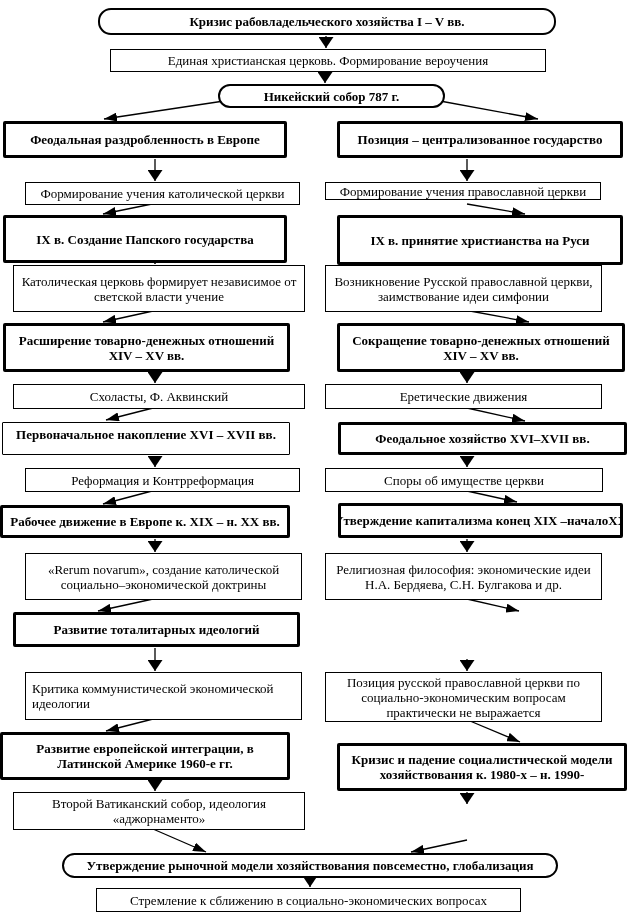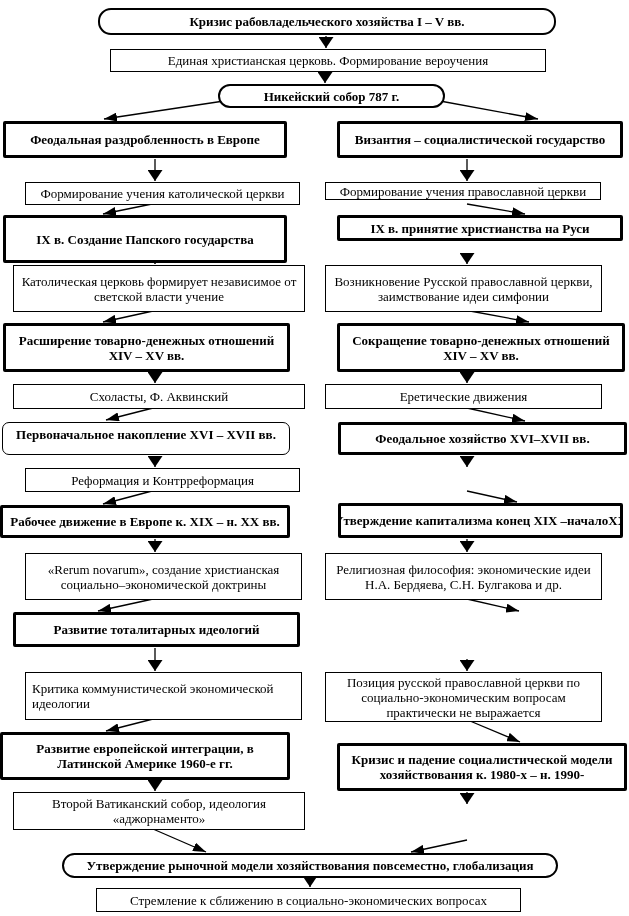--- a/index.html
+++ b/index.html
@@ -9,21 +9,21 @@
   }
   svg.arrows { position:absolute; left:0; top:0; width:629px; height:916px; }
   .node {
     position:absolute; box-sizing:border-box;
     display:flex; align-items:center; justify-content:center;
     text-align:center; font-size:13px; line-height:15px;
     padding:1px 6px; background:#fff; border:1.5px solid #000; overflow:hidden;
   }
   .round     { border-radius:2px; border-width:3px; font-weight:bold; }
   .round-med { border-radius:13px;  border-width:2px; font-weight:bold; }
-  .round-thin{ border-radius:7px;  border-width:1.5px; font-weight:bold; }
+  .round-thin{ border-radius:1px;  border-width:1.5px; font-weight:bold; }
   .top-flow  { display:block; padding-top:4px; }
   .nowrap    { white-space:nowrap; }
   .left-text { text-align:left; justify-content:flex-start; }
 </style>
 </head>
 <body>
 
 <div class="canvas">
 
   <svg class="arrows" viewBox="0 0 629 916">
@@ -81,33 +81,34 @@
 
   <div class="node round" style="left:3px;top:121px;width:284px;height:37px">Феодальная раздробленность в Европе</div>
   <div class="node" style="left:25px;top:182px;width:275px;height:23px">Формирование учения католической церкви</div>
   <div class="node round" style="left:3px;top:215px;width:284px;height:48px">IX в. Создание Папского государства</div>
   <div class="node" style="left:13px;top:265px;width:292px;height:47px">Католическая церковь формирует независимое от светской власти учение</div>
   <div class="node round" style="left:3px;top:323px;width:287px;height:49px">Расширение товарно-денежных отношений XIV – XV вв.</div>
   <div class="node" style="left:13px;top:384px;width:292px;height:25px">Схоласты, Ф. Аквинский</div>
   <div class="node round-thin top-flow" style="left:2px;top:422px;width:288px;height:33px">Первоначальное накопление XVI – XVII вв.</div>
   <div class="node" style="left:25px;top:468px;width:275px;height:24px">Реформация и Контрреформация</div>
   <div class="node round nowrap" style="left:0px;top:505px;width:290px;height:33px">Рабочее движение в Европе к. XIX – н. XX вв.</div>
-  <div class="node" style="left:25px;top:553px;width:277px;height:47px">«Rerum novarum», создание христианская социально–экономической доктрины</div>
+  <div class="node" style="left:25px;top:553px;width:277px;height:47px">«Rerum novarum», создание католической социально–экономической доктрины</div>
   <div class="node round" style="left:13px;top:612px;width:287px;height:35px">Развитие тоталитарных идеологий</div>
   <div class="node left-text" style="left:25px;top:672px;width:277px;height:48px">Критика коммунистической экономической идеологии</div>
   <div class="node round" style="left:0px;top:732px;width:290px;height:48px">Развитие европейской интеграции, в Латинской Америке 1960-е гг.</div>
   <div class="node" style="left:13px;top:792px;width:292px;height:38px">Второй Ватиканский собор, идеология «аджорнаменто»</div>
 
-  <div class="node round" style="left:337px;top:121px;width:286px;height:37px">Византия – социалистической государство</div>
+  <div class="node round" style="left:337px;top:121px;width:286px;height:37px">Позиция – централизованное государство</div>
   <div class="node" style="left:325px;top:182px;width:276px;height:18px">Формирование учения православной церкви</div>
-  <div class="node round" style="left:337px;top:215px;width:286px;height:26px">IX в. принятие христианства на Руси</div>
+  <div class="node round" style="left:337px;top:215px;width:286px;height:50px">IX в. принятие христианства на Руси</div>
   <div class="node" style="left:325px;top:265px;width:277px;height:47px">Возникновение Русской православной церкви, заимствование идеи симфонии</div>
   <div class="node round" style="left:337px;top:323px;width:288px;height:49px">Сокращение товарно-денежных отношений XIV – XV вв.</div>
   <div class="node" style="left:325px;top:384px;width:277px;height:25px">Еретические движения</div>
   <div class="node round" style="left:338px;top:422px;width:289px;height:33px">Феодальное хозяйство XVI–XVII вв.</div>
+  <div class="node" style="left:325px;top:468px;width:278px;height:24px">Споры об имуществе церкви</div>
   <div class="node round nowrap" style="left:338px;top:503px;width:285px;height:35px">Утверждение капитализма конец XIX –началоXX</div>
   <div class="node" style="left:325px;top:553px;width:277px;height:47px">Религиозная философия: экономические идеи Н.А. Бердяева, С.Н. Булгакова и др.</div>
   <div class="node" style="left:325px;top:672px;width:277px;height:50px">Позиция русской православной церкви по социально-экономическим вопросам практически не выражается</div>
   <div class="node round" style="left:337px;top:743px;width:290px;height:48px">Кризис и падение социалистической модели хозяйствования к. 1980-х – н. 1990-</div>
 
   <div class="node round-med nowrap" style="left:62px;top:853px;width:496px;height:25px">Утверждение рыночной модели хозяйствования повсеместно, глобализация</div>
   <div class="node" style="left:96px;top:888px;width:425px;height:24px">Стремление к сближению в социально-экономических вопросах</div>
 
 </div>
 

